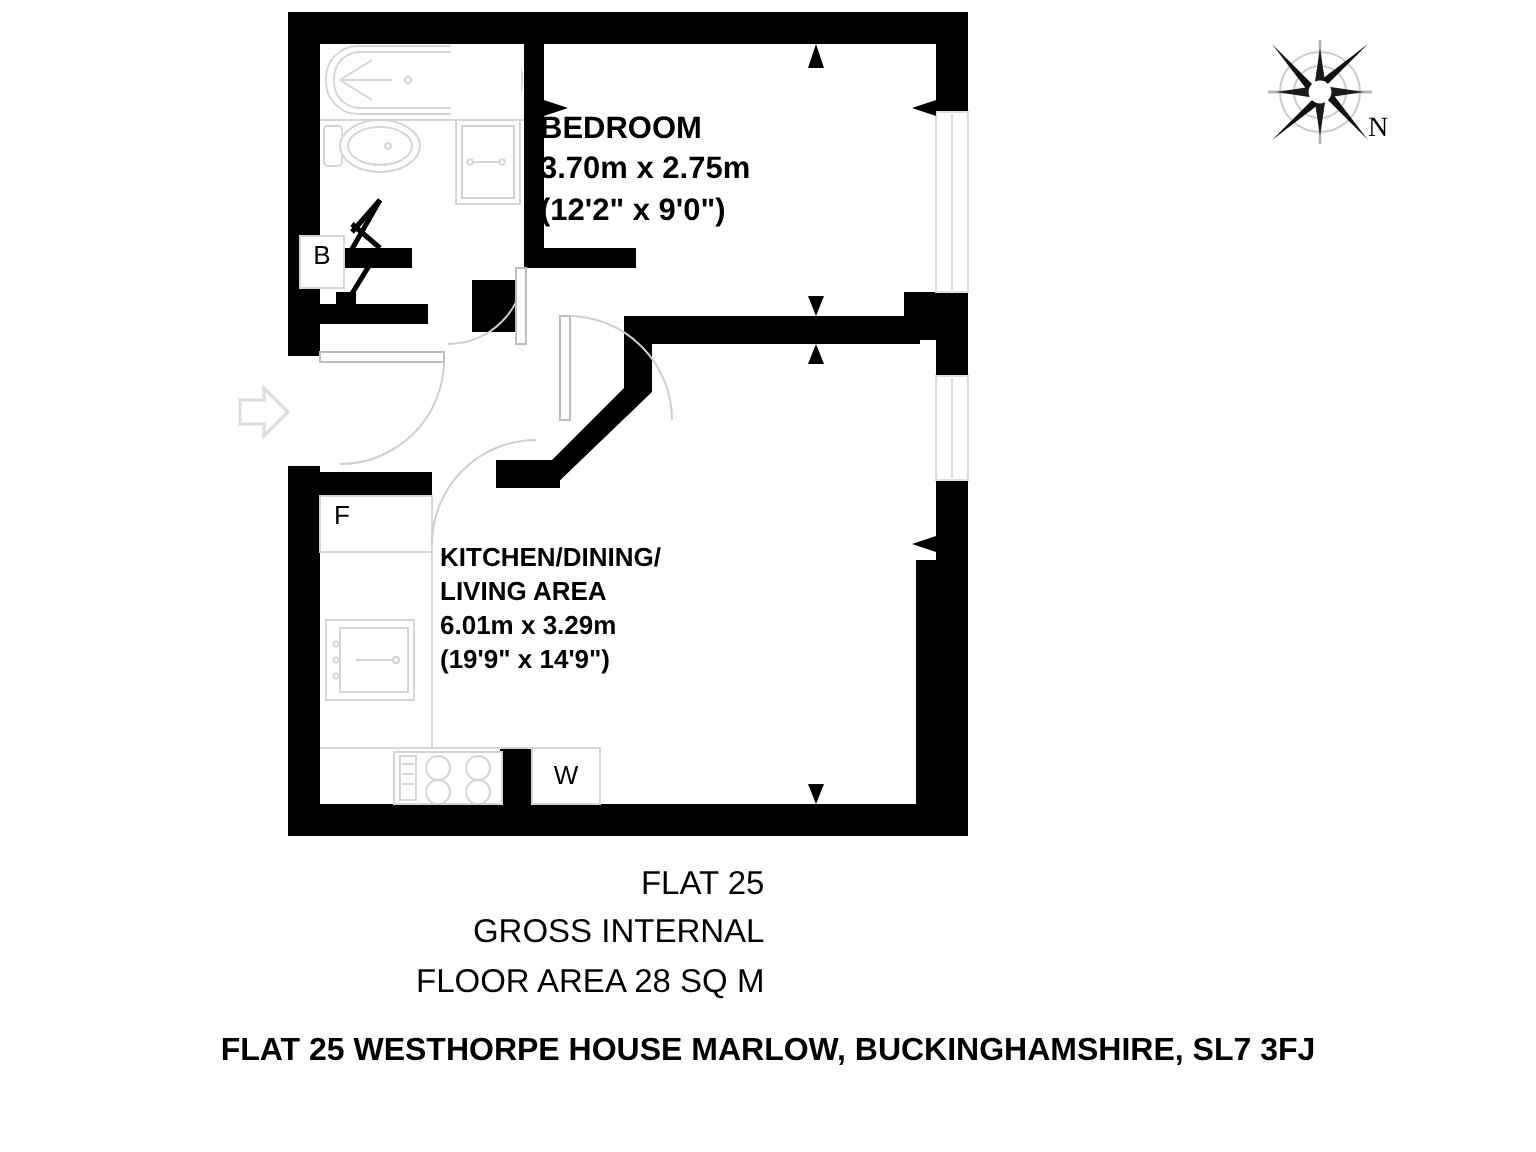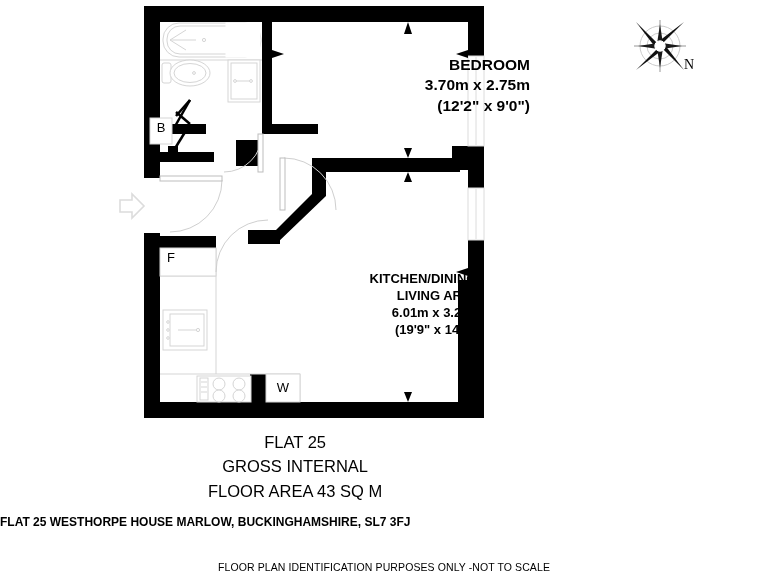--- a/index.html
+++ b/index.html
@@ -24,21 +24,21 @@
   }
   .floorplan-svg {
     position: absolute;
     left: 0;
     top: 0;
     width: 768px;
     height: 576px;
   }
   .room-label {
     position: absolute;
-    text-align: right;
+    text-align: left;
     font-weight: bold;
     line-height: 1.32;
     white-space: nowrap;
   }
   #bedroom-label {
     left: 270px;
     top: 55px;
     width: 260px;
     font-size: 15.5px;
   }
@@ -56,29 +56,30 @@
     color: #000;
     text-align: center;
   }
   #flat-summary {
     position: absolute;
     left: 208px;
     top: 430px;
     font-size: 16.5px;
     line-height: 1.48;
     font-weight: normal;
-    text-align: center;
+    text-align: right;
     white-space: nowrap;
   }
   #address-block {
     position: absolute;
     left: 0;
     top: 514px;
     width: 768px;
-    font-size: 12px;
+    text-align: center;
+    font-size: 16px;
     font-weight: bold;
     line-height: 1.44;
   }
   #disclaimer {
     position: absolute;
     left: 0;
     top: 561px;
     width: 768px;
     text-align: center;
     font-size: 10.5px;
@@ -292,22 +293,21 @@
     <div>(19'9" x 14'9")</div>
   </div>
 
   <div class="fix-letter" style="left:150px; top:120px; width:22px;">B</div>
   <div class="fix-letter" style="left:160px; top:250px; width:22px;">F</div>
   <div class="fix-letter" style="left:266px; top:380px; width:34px;">W</div>
 
   <div id="flat-summary">
     <div>FLAT 25</div>
     <div>GROSS INTERNAL</div>
-    <div>FLOOR AREA 43 SQ M</div>
+    <div>FLOOR AREA 28 SQ M</div>
   </div>
 
   <div id="address-block">
     <div>FLAT 25 WESTHORPE HOUSE MARLOW, BUCKINGHAMSHIRE, SL7 3FJ</div>
   </div>
 
-  <div id="disclaimer">FLOOR PLAN IDENTIFICATION PURPOSES ONLY -NOT TO SCALE</div>
 
 </div>
 
 </body></html>

